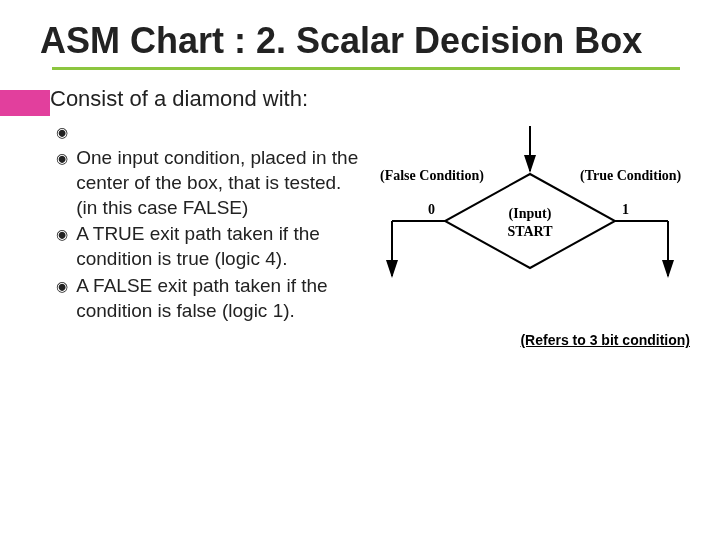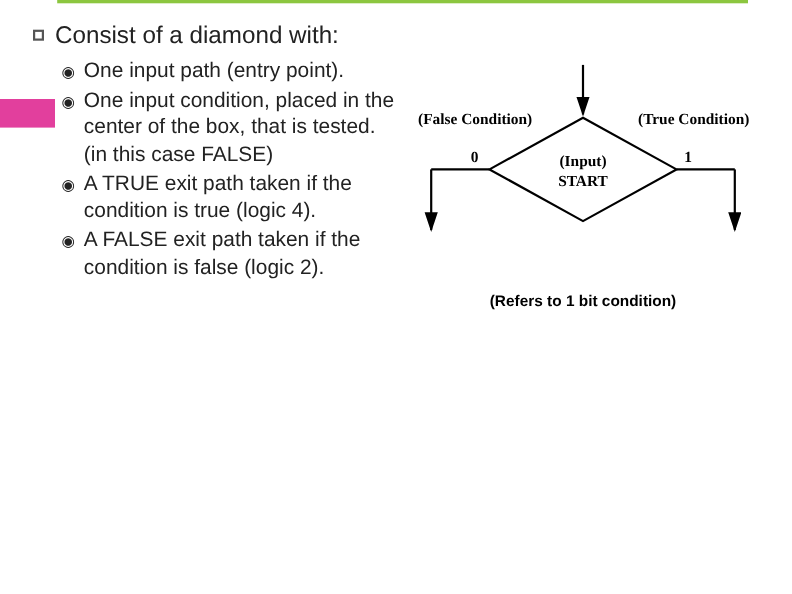--- a/index.html
+++ b/index.html
@@ -60,63 +60,66 @@
     color: #222;
     margin-bottom: 2px;
   }
   .sub-item .dot {
     font-size: 14px;
     line-height: 24px;
     flex: 0 0 auto;
   }
   .figure-box {
     width: 320px;
-    text-align: center;
+    text-align: right;
+    text-decoration: underline;
   }
   .figure-caption {
     font-size: 14px;
     font-weight: bold;
     margin-top: 46px;
   }
   svg { display: block; margin: 0 auto; }
   .svg-label {
     font-family: "Times New Roman", Times, serif;
     font-weight: bold;
     fill: #000;
   }
 </style>
 </head>
 <body>
 
 <div class="slide">
+  <div class="title-area">
+    <h1 class="title">ASM Chart : 2. Scalar Decision Box</h1>
+  </div>
   <div class="pink-accent"></div>
   <div class="green-line"></div>
 
   <div class="body">
     <div class="left-col">
       <div class="main-bullet">
         <span class="sq"></span>
         <span>Consist of a diamond with:</span>
       </div>
       <div class="sub-list">
         <div class="sub-item">
           <span class="dot">◉</span>
-          <span>One input path (entry point).</span>
         </div>
         <div class="sub-item">
           <span class="dot">◉</span>
           <span>One input condition, placed in the center of the box, that is tested. (in this case FALSE)</span>
         </div>
         <div class="sub-item">
           <span class="dot">◉</span>
           <span>A TRUE exit path taken if the condition is true (logic 4).</span>
         </div>
         <div class="sub-item">
           <span class="dot">◉</span>
-          <span>A FALSE exit path taken if the condition is false (logic 2).</span>
+          <span>A FALSE exit path taken if the condition is false (logic 1).</span>
         </div>
       </div>
     </div>
 
     <div class="right-col">
       <div class="figure-box">
         <svg width="320" height="170" viewBox="0 0 320 170">
           <defs>
             <marker id="arrow" markerWidth="10" markerHeight="10" refX="8" refY="3" orient="auto" markerUnits="strokeWidth">
               <path d="M0,0 L0,6 L9,3 z" fill="#000"></path>
@@ -133,17 +136,17 @@
           <line x1="245" y1="105" x2="298" y2="105" stroke="#000" stroke-width="2"></line>
           <line x1="298" y1="105" x2="298" y2="160" stroke="#000" stroke-width="2" marker-end="url(#arrow)"></line>
 
           <text class="svg-label" x="10" y="64" font-size="14">(False Condition)</text>
           <text class="svg-label" x="210" y="64" font-size="14">(True Condition)</text>
           <text class="svg-label" x="58" y="98" font-size="14">0</text>
           <text class="svg-label" x="252" y="98" font-size="14">1</text>
           <text class="svg-label" x="160" y="102" font-size="14" text-anchor="middle">(Input)</text>
           <text class="svg-label" x="160" y="120" font-size="14" text-anchor="middle">START</text>
         </svg>
-        <div class="figure-caption">(Refers to 1 bit condition)</div>
+        <div class="figure-caption">(Refers to 3 bit condition)</div>
       </div>
     </div>
   </div>
 </div>
 
 </body></html>

